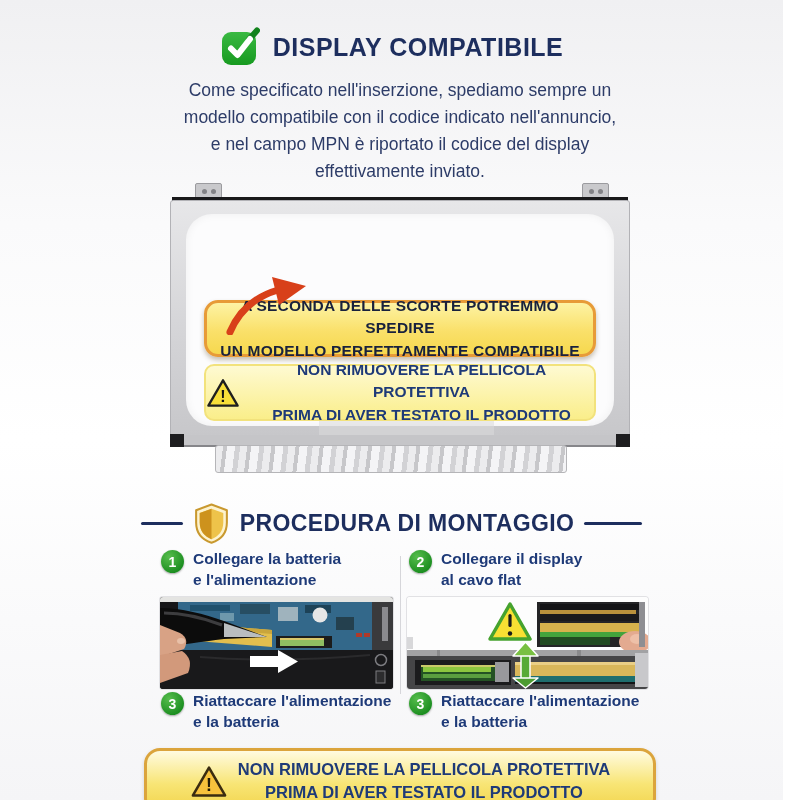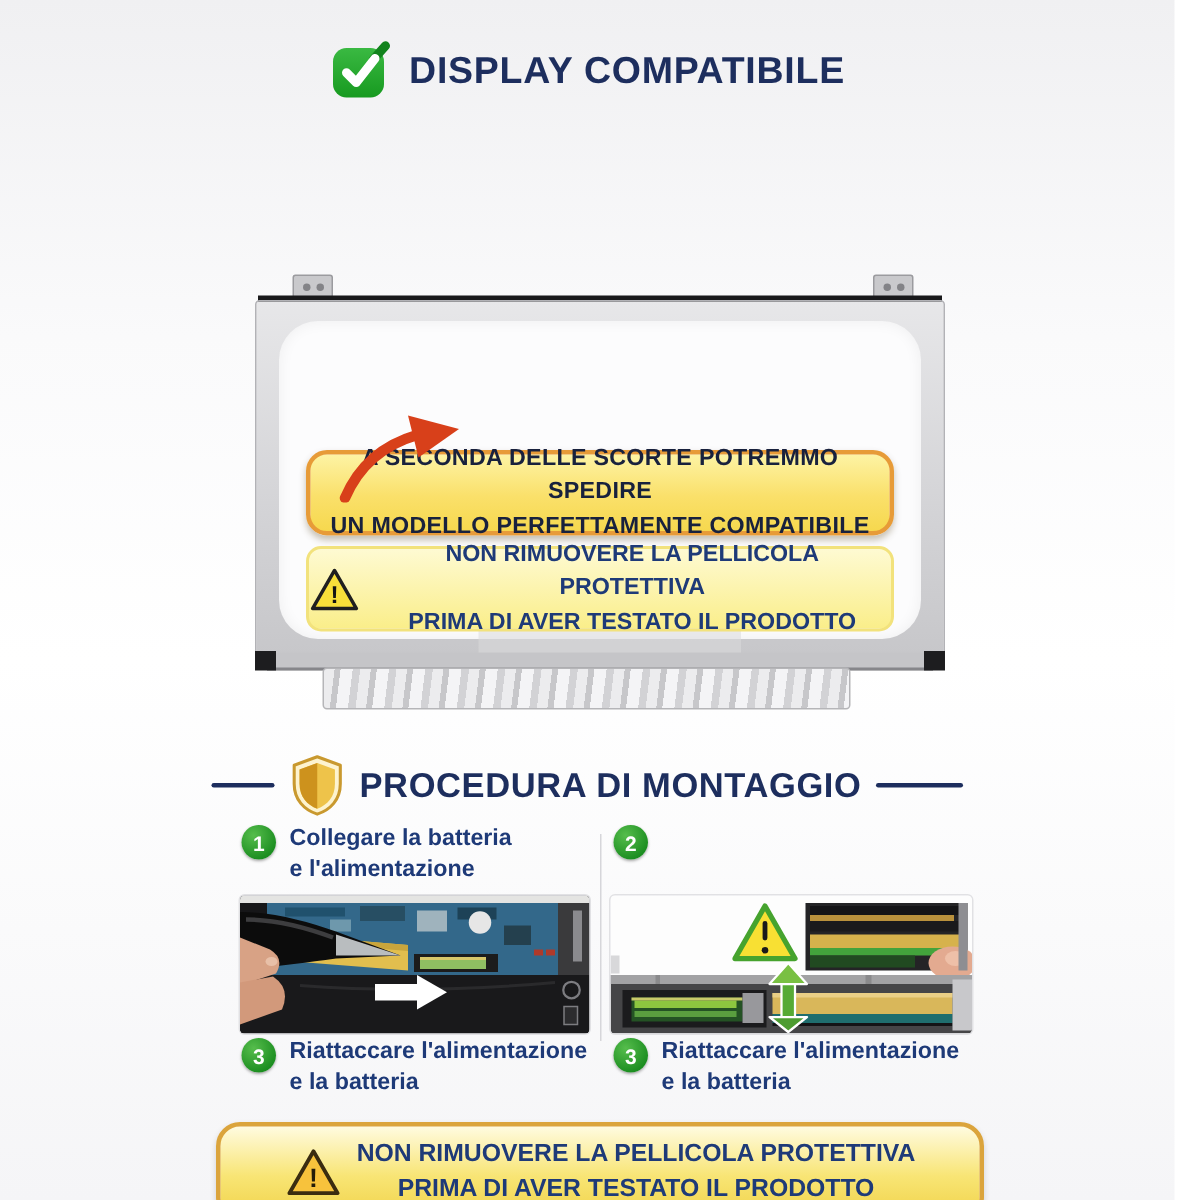--- a/index.html
+++ b/index.html
@@ -115,20 +115,24 @@
           </linearGradient>
         </defs>
         <rect x="2" y="5" width="34" height="33" rx="9" fill="url(#gchk)"></rect>
         <path d="M29,12.5 L37,3.5" stroke="#12831d" stroke-width="6" stroke-linecap="round" fill="none"></path>
         <path d="M11,21.5 L17.5,28 L30,12" stroke="#ffffff" stroke-width="6" stroke-linecap="round" stroke-linejoin="round" fill="none"></path>
       </svg>
     </span>
     <span class="title">DISPLAY COMPATIBILE</span>
   </div>
 
+  <p class="intro">Come specificato nell'inserzione, spediamo sempre un
+modello compatibile con il codice indicato nell'annuncio,
+e nel campo MPN è riportato il codice del display
+effettivamente inviato.</p>
 
   <div class="panel">
     <div class="bracket b-left">
       <span class="hole"></span>
       <span class="hole"></span>
     </div>
     <div class="bracket b-right">
       <span class="hole"></span>
       <span class="hole"></span>
     </div>
@@ -177,20 +181,22 @@
 
   <div class="vdivider"></div>
 
   <div class="step s1">
     <span class="stepnum">1</span>
     <span class="steptext">Collegare la batteria
 e l'alimentazione</span>
   </div>
   <div class="step s2">
     <span class="stepnum">2</span>
+    <span class="steptext">Collegare il display
+al cavo flat</span>
   </div>
   <div class="step s3a">
     <span class="stepnum">3</span>
     <span class="steptext">Riattaccare l'alimentazione
 e la batteria</span>
   </div>
   <div class="step s3b">
     <span class="stepnum">3</span>
     <span class="steptext">Riattaccare l'alimentazione
 e la batteria</span>

